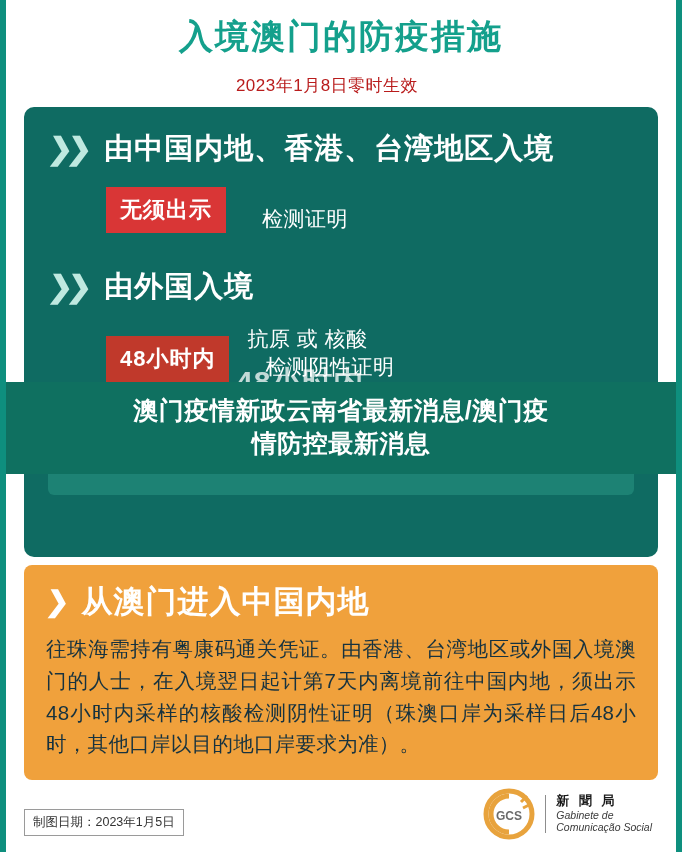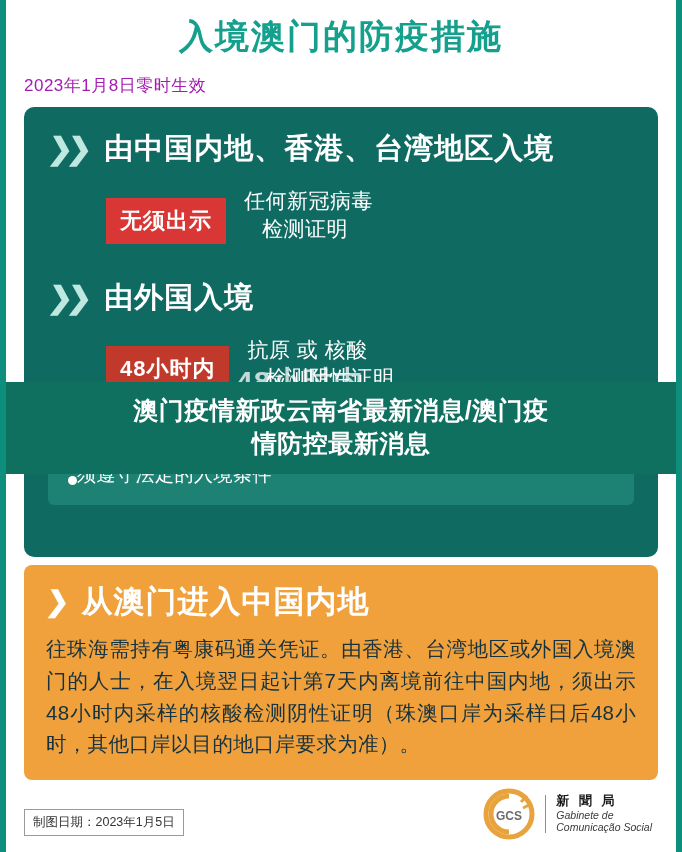--- a/index.html
+++ b/index.html
@@ -36,24 +36,24 @@
     padding-top: 14px;
     text-align: center;
     font-size: 34px;
     font-weight: bold;
     letter-spacing: 2px;
     color: #14a08c;
     font-family: "Liberation Sans", sans-serif;
   }
   .effective-date {
     margin-top: 14px;
-    text-align: left;
+    text-align: center;
     padding-right: 28px;
     font-size: 17px;
-    color: #a21caf;
+    color: #b91c1c;
     letter-spacing: 0.5px;
   }
 
   
   .green-panel {
     position: relative;
     margin-top: 10px;
     background: #0f6b62;
     border-radius: 10px;
     padding: 22px 24px 20px 24px;
@@ -252,21 +252,20 @@
 
     <div class="green-panel">
 
       <div class="section-head">
         <span class="chev-double">❯❯</span>
         <span class="section-title">由中国内地、香港、台湾地区入境</span>
       </div>
       <div class="rule-row">
         <span class="tag-red">无须出示</span>
         <span class="rule-text">
-          <span class="ln">任何新冠病毒</span>
           <span class="ln indent">检测证明</span>
         </span>
       </div>
 
       <div class="gap-lg"></div>
 
       <div class="section-head">
         <span class="chev-double">❯❯</span>
         <span class="section-title">由外国入境</span>
       </div>

